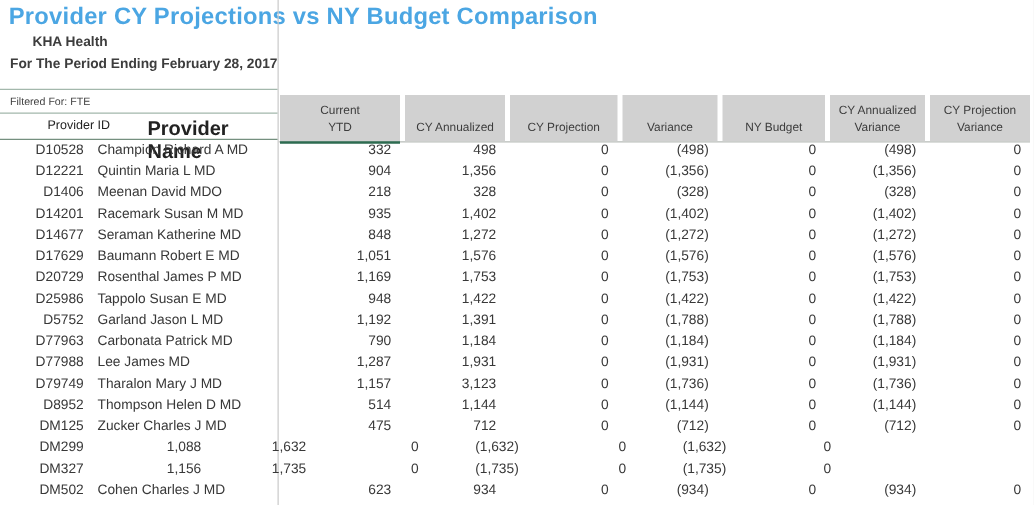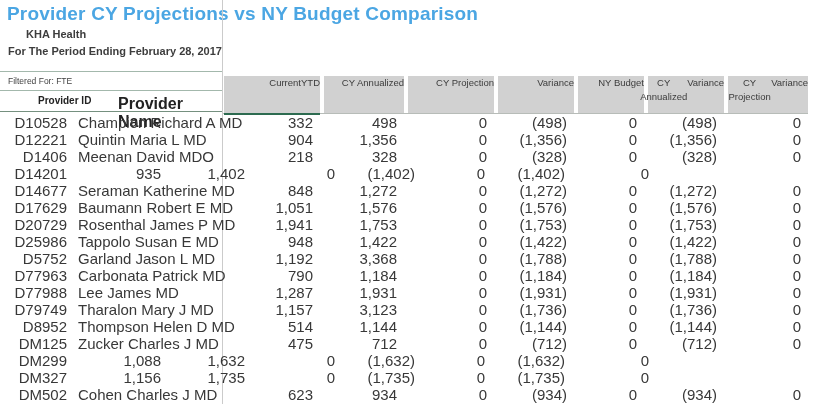--- a/index.html
+++ b/index.html
@@ -10,40 +10,40 @@
   .title{position:absolute;left:7px;top:3px;font-size:19px;color:#4BA6E3;font-weight:700;letter-spacing:.2px;}
   .sub1{position:absolute;left:8px;top:28px;font-size:11px;font-weight:600;color:#3d3d3d;margin-left:18px;}
   .sub2{position:absolute;left:8px;top:45px;font-size:11px;font-weight:600;color:#3d3d3d;}
   .vdivider{position:absolute;left:222px;top:0;width:1px;height:404px;background:#cbcbcb;}
 
   .left-header{position:absolute;left:0;top:71px;width:222px;}
   .filter-box{height:20px;border-top:1px solid #a3b8ac;border-bottom:1px solid #a3b8ac;
     display:flex;align-items:center;padding-left:8px;box-sizing:border-box;
     font-size:8.5px;color:#3f3f3f;}
   .label-row{position:relative;height:20px;border-bottom:1px solid #75907f;}
-  .id-h{position:absolute;left:38px;top:4px;font-size:10px;font-weight:bold;color:#222;}
+  .id-h{position:absolute;left:38px;top:4px;font-size:10px;font-weight:normal;color:#222;}
   .name-h{position:absolute;left:118px;top:4px;font-size:16px;font-weight:bold;color:#222;}
 
   .col-headers{position:absolute;left:223px;top:76px;display:flex;align-items:flex-end;
     border-bottom:1px solid #b7bcb8;}
-  .hblock{height:37px;background:#d1d1d1;display:flex;flex-direction:row;justify-content:flex-end;
+  .hblock{height:37px;background:#d1d1d1;display:flex;flex-direction:column;justify-content:flex-end;
     box-sizing:border-box;padding-bottom:3px;position:relative;}
   .hblock .l1,.hblock .l2{font-size:9.5px;color:#3c3c3c;text-align:center;line-height:14px;height:14px;}
   .hblock.sorted::after{content:"";position:absolute;left:0;right:0;bottom:-2px;height:2px;background:#2D6B50;}
 
   .rows{position:absolute;left:0;top:114px;width:827px;}
-  .row{display:flex;height:17px;align-items:flex-end;font-size:15px;color:#383838;}
+  .row{display:flex;height:17px;align-items:flex-start;font-size:11px;color:#383838;}
   .c-id{width:70px;text-align:right;padding-right:3px;box-sizing:border-box;}
   .c-name{width:152px;padding-left:8px;box-sizing:border-box;white-space:nowrap;}
   .c-n{text-align:right;padding-right:6px;box-sizing:border-box;}
   .w1{width:96px;margin-left:1px;}
   .w2{width:80px;margin-left:4px;}
   .w3{width:86px;margin-left:4px;}
   .w4{width:76px;margin-left:4px;}
-  .w5{width:66px;margin-left:4px;}
+  .w5{width:82px;margin-left:4px;}
   .w6{width:76px;margin-left:4px;}
   .w7{width:80px;margin-left:4px;}
 </style>
 </head>
 <body>
 
 <div class="stage">
 
   <div class="title">Provider CY Projections vs NY Budget Comparison</div>
   <div class="sub1">KHA Health</div>
@@ -122,20 +122,21 @@
       <div class="c-n w2">328</div>
       <div class="c-n w3">0</div>
       <div class="c-n w4">(328)</div>
       <div class="c-n w5">0</div>
       <div class="c-n w6">(328)</div>
       <div class="c-n w7">0</div>
     </div>
 
     <div class="row">
       <div class="c-id">D14201</div>
+      <div class="c-name">Racemark Susan M MD</div>
       <div class="c-n w1">935</div>
       <div class="c-n w2">1,402</div>
       <div class="c-n w3">0</div>
       <div class="c-n w4">(1,402)</div>
       <div class="c-n w5">0</div>
       <div class="c-n w6">(1,402)</div>
       <div class="c-n w7">0</div>
     </div>
 
     <div class="row">
@@ -158,21 +159,21 @@
       <div class="c-n w3">0</div>
       <div class="c-n w4">(1,576)</div>
       <div class="c-n w5">0</div>
       <div class="c-n w6">(1,576)</div>
       <div class="c-n w7">0</div>
     </div>
 
     <div class="row">
       <div class="c-id">D20729</div>
       <div class="c-name">Rosenthal James P MD</div>
-      <div class="c-n w1">1,941</div>
+      <div class="c-n w1">1,169</div>
       <div class="c-n w2">1,753</div>
       <div class="c-n w3">0</div>
       <div class="c-n w4">(1,753)</div>
       <div class="c-n w5">0</div>
       <div class="c-n w6">(1,753)</div>
       <div class="c-n w7">0</div>
     </div>
 
     <div class="row">
       <div class="c-id">D25986</div>
@@ -183,21 +184,21 @@
       <div class="c-n w4">(1,422)</div>
       <div class="c-n w5">0</div>
       <div class="c-n w6">(1,422)</div>
       <div class="c-n w7">0</div>
     </div>
 
     <div class="row">
       <div class="c-id">D5752</div>
       <div class="c-name">Garland Jason L MD</div>
       <div class="c-n w1">1,192</div>
-      <div class="c-n w2">3,368</div>
+      <div class="c-n w2">1,391</div>
       <div class="c-n w3">0</div>
       <div class="c-n w4">(1,788)</div>
       <div class="c-n w5">0</div>
       <div class="c-n w6">(1,788)</div>
       <div class="c-n w7">0</div>
     </div>
 
     <div class="row">
       <div class="c-id">D77963</div>
       <div class="c-name">Carbonata Patrick MD</div>

